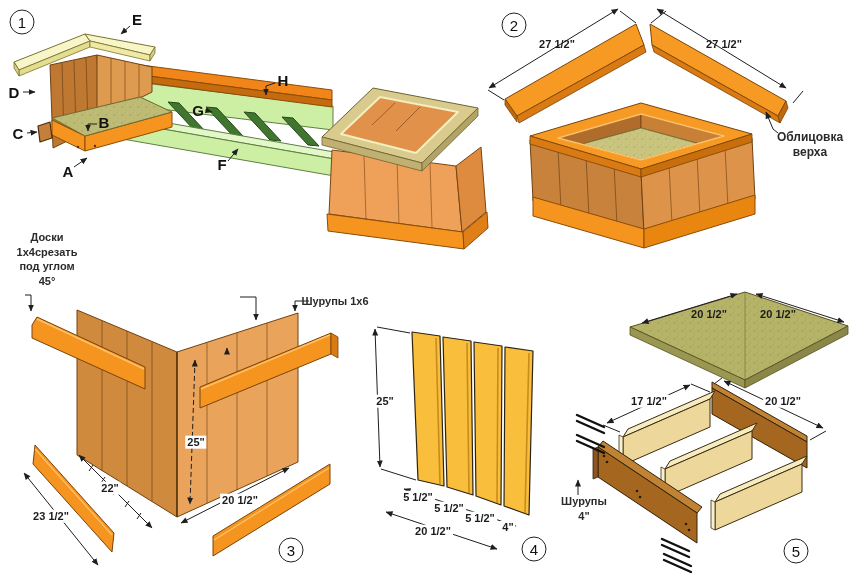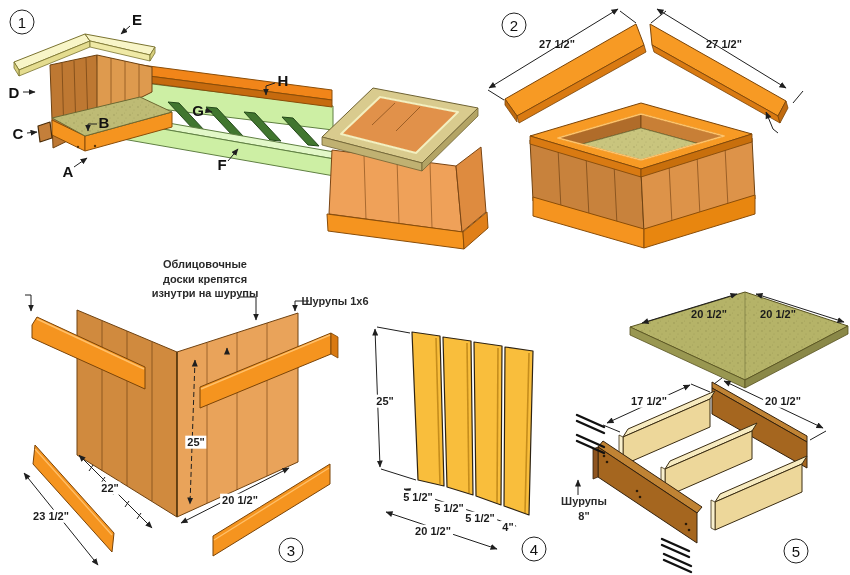--- a/index.html
+++ b/index.html
@@ -300,37 +300,40 @@
 <div class="t lbl" style="left:104px;top:122px">B</div>
 <div class="t lbl" style="left:18px;top:133px">C</div>
 <div class="t lbl" style="left:14px;top:92px">D</div>
 <div class="t lbl" style="left:137px;top:19px">E</div>
 <div class="t lbl" style="left:222px;top:164px">F</div>
 <div class="t lbl" style="left:198px;top:110px">G</div>
 <div class="t lbl" style="left:283px;top:80px">H</div>
 
 <div class="t dim" style="left:557px;top:44px">27 1/2"</div>
 <div class="t dim" style="left:724px;top:44px">27 1/2"</div>
-
-<div class="t note" style="left:205px;top:279px">Облицовочные
-доски крепятся
-изнутри на шурупы</div>
+<div class="t callout" style="left:810px;top:145px">Облицовка
+верха</div>
+
+<div class="t note" style="left:47px;top:259px">Доски
+1х4срезать
+под углом
+45°</div>
 <div class="t note" style="left:335px;top:301px">Шурупы 1x6</div>
 <div class="t dim wbg" style="left:196px;top:442px">25"</div>
 <div class="t dim wbg" style="left:110px;top:488px">22"</div>
 <div class="t dim wbg" style="left:240px;top:500px">20 1/2"</div>
 <div class="t dim wbg" style="left:51px;top:516px">23 1/2"</div>
 
 <div class="t dim wbg" style="left:385px;top:401px">25"</div>
 <div class="t dim wbg" style="left:418px;top:497px">5 1/2"</div>
 <div class="t dim wbg" style="left:449px;top:508px">5 1/2"</div>
 <div class="t dim wbg" style="left:480px;top:518px">5 1/2"</div>
 <div class="t dim wbg" style="left:508px;top:527px">4"</div>
 <div class="t dim wbg" style="left:433px;top:531px">20 1/2"</div>
 
 <div class="t dim" style="left:709px;top:314px">20 1/2"</div>
 <div class="t dim" style="left:778px;top:314px">20 1/2"</div>
 <div class="t dim wbg" style="left:649px;top:401px">17 1/2"</div>
 <div class="t dim wbg" style="left:783px;top:401px">20 1/2"</div>
 <div class="t note" style="left:584px;top:509px">Шурупы
-8"</div>
+4"</div>
 
 </div>
 
 </body></html>

